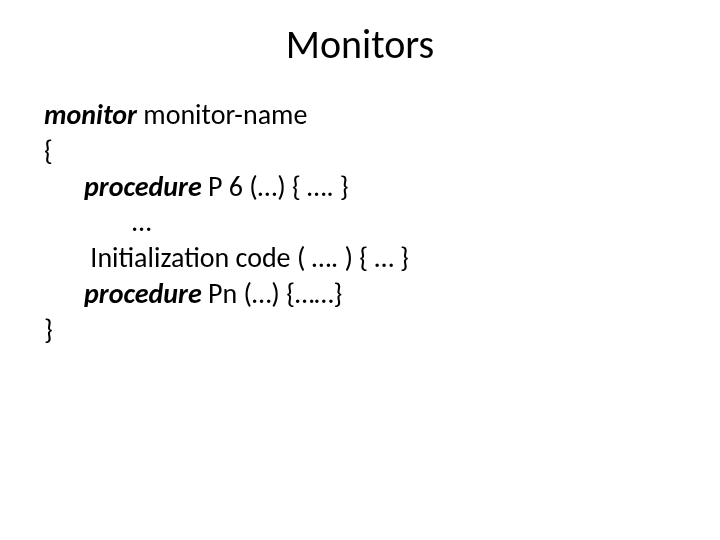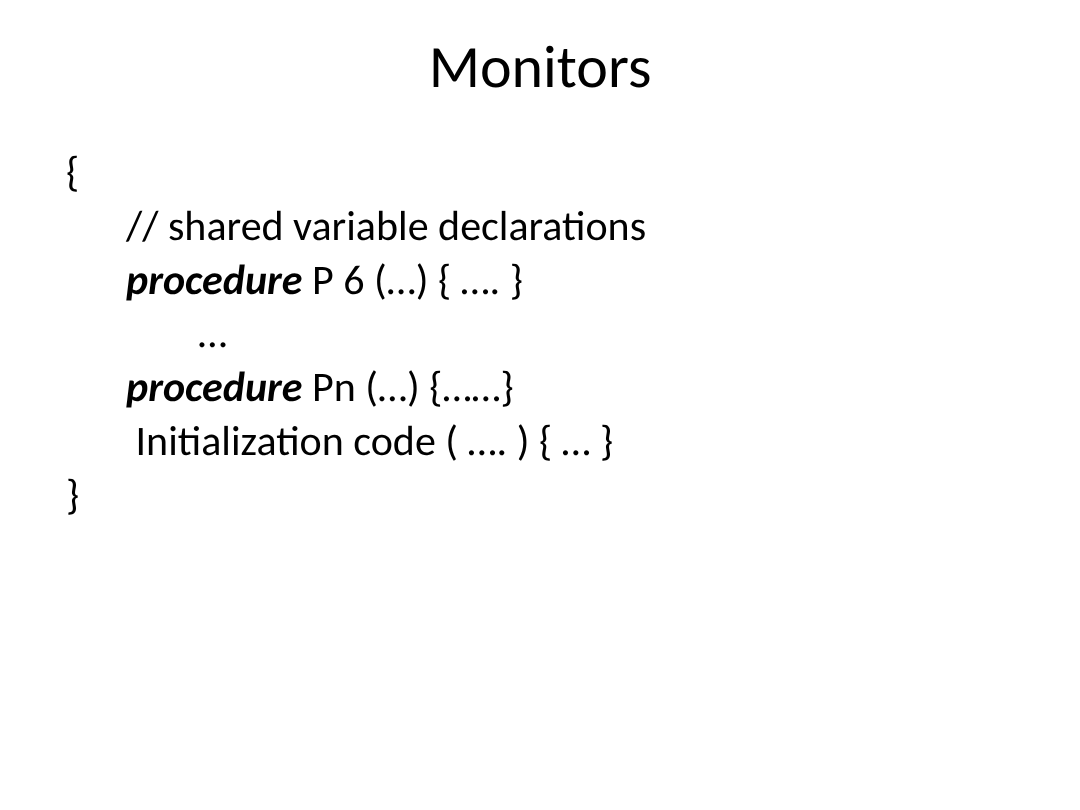--- a/index.html
+++ b/index.html
@@ -35,21 +35,21 @@
   .kw { font-weight: 700; font-style: italic; }
   .indent1 { padding-left: 40px; }
   .indent2 { padding-left: 88px; }
 </style>
 </head>
 <body>
 
 <div class="slide">
   <div class="title">Monitors</div>
   <div class="body">
+    <div class="line"><span class="kw">monitor</span><span> monitor-name</span></div>
     <div class="line">{</div>
-    <div class="line indent1">// shared variable declarations</div>
     <div class="line indent1"><span class="kw">procedure</span><span> P 6 (…) { …. }</span></div>
     <div class="line indent2">…</div>
+    <div class="line indent1"> Initialization code ( …. ) { … }</div>
     <div class="line indent1"><span class="kw">procedure</span><span> Pn (…) {……}</span></div>
-    <div class="line indent1"> Initialization code ( …. ) { … }</div>
     <div class="line">}</div>
   </div>
 </div>
 
 </body></html>

